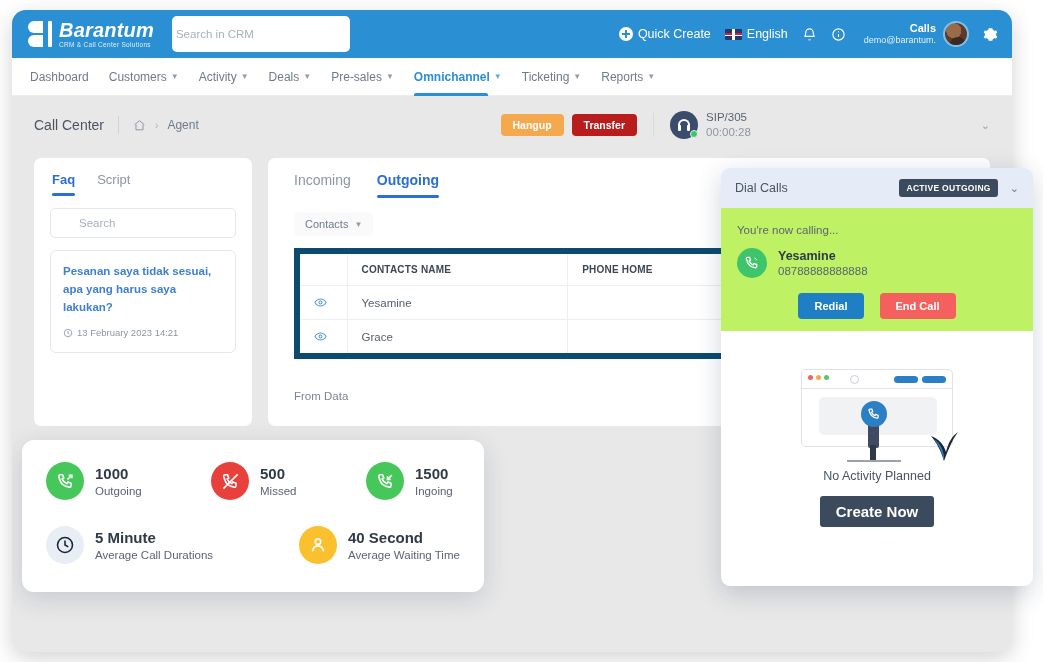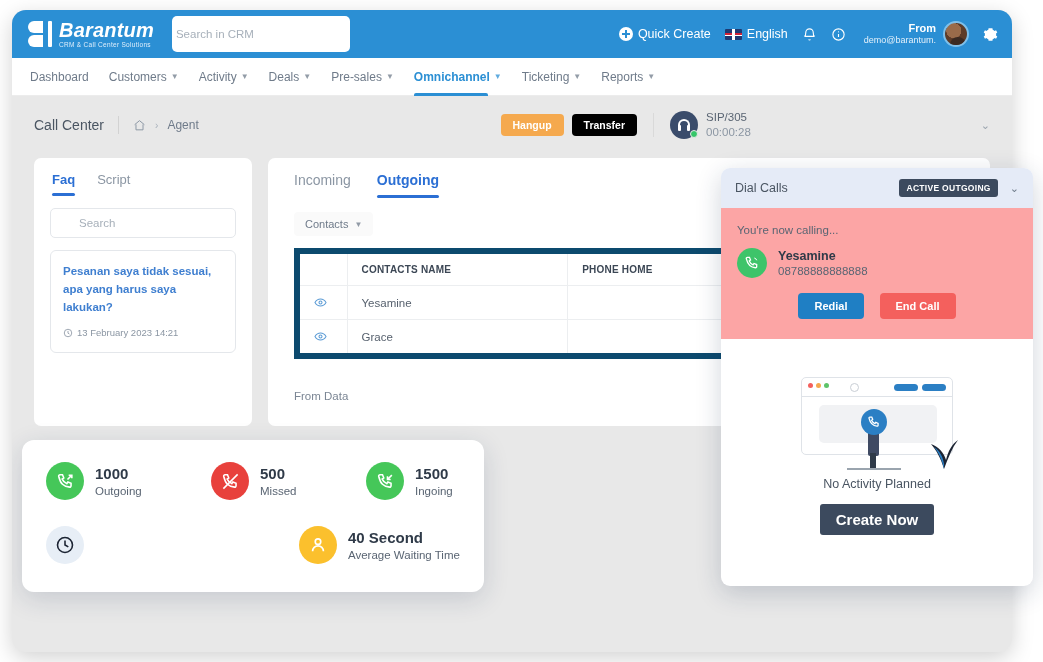--- a/index.html
+++ b/index.html
@@ -124,21 +124,21 @@
   .crumb-home { font-size: 12px; color: #8b96a3; }
   .crumb-arrow { font-size: 10px; color: #a9b2bc; margin: 0 9px; }
   .crumb-leaf { font-size: 12px; color: #6f7b8a; }
 
   .call-actions { margin-left: auto; display: flex; align-items: center; }
   .btn-hangup {
     background: #f5a94e; color: #fff; font-size: 10.5px; font-weight: bold;
     padding: 5px 12px; border-radius: 4px; border: none;
   }
   .btn-transfer {
-    background: #000000; color: #fff; font-size: 10.5px; font-weight: bold;
+    background: #b91c1c; color: #fff; font-size: 10.5px; font-weight: bold;
     padding: 5px 12px; border-radius: 4px; border: none; margin-left: 8px;
   }
   .act-divider { width: 1px; height: 24px; background: #d9d9d9; margin: 0 16px; }
   .sip-block { display: flex; align-items: center; gap: 8px; }
   .sip-avatar {
     width: 28px; height: 28px; border-radius: 50%; background: #3a4c6b;
     position: relative; flex: none;
   }
   .sip-avatar .hs {
     position: absolute; left: 8px; top: 8px; width: 12px; height: 7px;
@@ -219,21 +219,21 @@
   }
   .dial-head {
     height: 40px; background: #e5ebf7; display: flex; align-items: center; padding: 0 14px;
   }
   .dial-title { font-size: 12.5px; color: #4a5562; }
   .badge-active {
     margin-left: auto; background: #3c4a5e; color: #fff; font-size: 8.5px; font-weight: bold;
     padding: 4px 7px; border-radius: 3px; letter-spacing: .3px;
   }
   .dial-chev { margin-left: 12px; font-size: 11px; color: #6f7b8a; }
-  .dial-body { background: #fca5a5; padding: 16px 16px 20px; }
+  .dial-body { background: #bef264; padding: 16px 16px 12px; }
   .calling-label { font-size: 11.5px; color: #5a6573; }
   .callee-row { display: flex; align-items: center; gap: 11px; margin-top: 12px; }
   .phone-circle {
     width: 30px; height: 30px; border-radius: 50%; background: #3ec46a; flex: none;
     display: flex; align-items: center; justify-content: center; color: #fff; font-size: 14px;
   }
   .callee-name { font-size: 12.5px; font-weight: bold; color: #2f3a48; }
   .callee-num { font-size: 11.5px; color: #5a6573; margin-top: 2px; }
   .dial-btns { display: flex; gap: 16px; justify-content: center; margin-top: 15px; }
   .btn-redial {
@@ -359,21 +359,21 @@
       <span class="ico-btn">
         <svg width="15" height="15" viewBox="0 0 24 24" fill="none" stroke="#fff" stroke-width="1.8">
           <circle cx="12" cy="12" r="9"></circle>
             <path d="M12 11v5"></path>
             <circle cx="12" cy="7.7" r=".9" fill="#fff" stroke="none"></circle>
         </svg>
       </span>
 
       <div class="user-block">
         <div class="user-txt">
-          <div class="user-name">From</div>
+          <div class="user-name">Calls</div>
           <div class="user-mail">demo@barantum.</div>
         </div>
         <div class="avatar"></div>
       </div>
 
       <span class="ico-btn">
         <svg width="15" height="15" viewBox="0 0 24 24" fill="#fff">
           <path d="M12 8.4a3.6 3.6 0 1 0 0 7.2 3.6 3.6 0 0 0 0-7.2zm9 3.6c0-.6-.05-1.2-.15-1.75l2-1.5-2-3.46-2.35.95a8.9 8.9 0 0 0-3-1.74L15.1 2h-6.2l-.4 2.5a8.9 8.9 0 0 0-3 1.74L3.15 5.3l-2 3.46 2 1.5a9.4 9.4 0 0 0 0 3.5l-2 1.5 2 3.46 2.35-.95a8.9 8.9 0 0 0 3 1.74l.4 2.49h6.2l.4-2.5a8.9 8.9 0 0 0 3-1.73l2.35.95 2-3.46-2-1.5c.1-.56.15-1.15.15-1.76z"></path>
         </svg>
       </span>
@@ -560,20 +560,24 @@
     </div>
 
     <div class="stats-row r2">
       <div class="stat" style="width:253px">
         <div class="stat-ico" style="background:#e7eef6">
           <svg width="20" height="20" viewBox="0 0 24 24" fill="none" stroke="#1c2433" stroke-width="1.9">
             <circle cx="12" cy="12" r="9"></circle>
               <path d="M12 6.5V12l4 2.3"></path>
           </svg>
         </div>
+        <div>
+          <div class="stat-val">5 Minute</div>
+          <div class="stat-lbl">Average Call Durations</div>
+        </div>
       </div>
 
       <div class="stat">
         <div class="stat-ico" style="background:#fbc02d">
           <svg width="20" height="20" viewBox="0 0 24 24" fill="none" stroke="#fff" stroke-width="2">
             <circle cx="12" cy="8" r="3.3"></circle>
               <path d="M5.5 19.5a6.5 6.5 0 0 1 13 0"></path>
           </svg>
         </div>
         <div>

